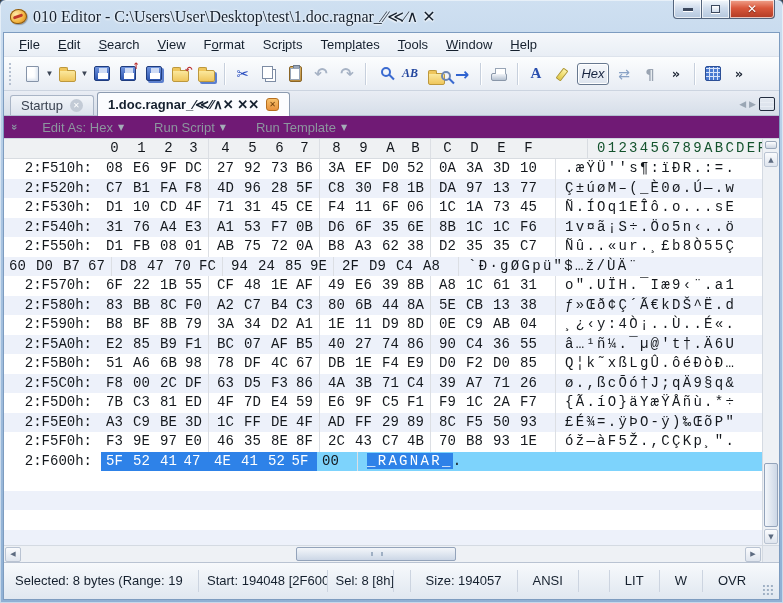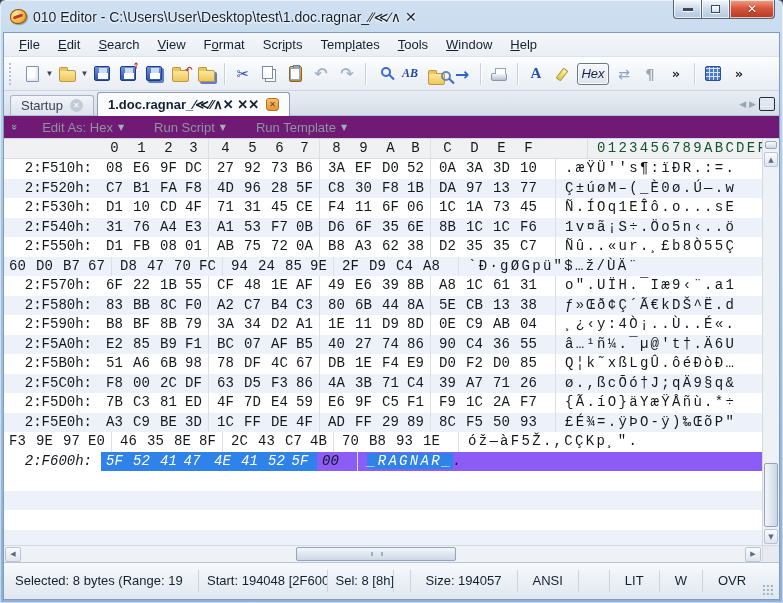--- a/index.html
+++ b/index.html
@@ -7,21 +7,21 @@
   .win{position:relative;width:783px;height:603px;font-family:"Liberation Sans",sans-serif;
        background:linear-gradient(#cfe0f1,#a9c4e1 35%,#8fb0d4);
        border-radius:6px 6px 0 0;overflow:hidden;
        box-shadow:inset 0 0 0 1px rgba(255,255,255,.5),0 0 0 1px #56779e;}
   
   .titlebar{position:absolute;left:0;top:0;right:0;height:33px;display:flex;align-items:center;padding:0 8px;}
   .appicon{width:17px;height:15px;border-radius:50% 50% 50% 40%;margin:0 6px 0 2px;
            background:radial-gradient(circle at 35% 35%,#ffe9a8,#f2b23c 55%,#b96a14);
            box-shadow:inset 0 0 0 1px #8a5a16, 1px 1px 1px rgba(0,0,0,.3);position:relative;}
   .appicon::after{content:"";position:absolute;left:3px;top:6px;width:10px;height:3px;background:#c0392b;border-radius:2px;transform:rotate(-20deg);}
-  .title{font-size:14px;color:#15202e;text-shadow:0 0 3px #fff,0 1px 2px #fff;white-space:nowrap;overflow:hidden;max-width:560px;}
+  .title{font-size:16px;color:#15202e;text-shadow:0 0 3px #fff,0 1px 2px #fff;white-space:nowrap;overflow:hidden;max-width:560px;font-family:Liberation Serif, serif;}
   .winbtns{position:absolute;right:8px;top:0;display:flex;}
   .wb{height:19px;display:flex;align-items:center;justify-content:center;border:1px solid #53647c;border-top:none;
       background:linear-gradient(#f4f8fc,#cfdcec 45%,#b4c7dd);box-shadow:inset 0 0 0 1px rgba(255,255,255,.7);}
   .wb-min{width:29px;border-radius:0 0 0 4px;}
   .wb-max{width:28px;border-left:none;}
   .wb-close{width:45px;border-radius:0 0 4px 0;border-left:none;
       background:linear-gradient(#f0a28c,#d9573b 45%,#b03a24);color:#fff;font-weight:bold;font-size:12px;
       font-family:"DejaVu Sans",sans-serif;text-shadow:0 1px 1px #6e1d0e;}
   .dash{width:10px;height:3px;background:#3c495e;box-shadow:0 1px 0 #fff;}
   .sq{width:9px;height:8px;border:1px solid #3c495e;background:linear-gradient(#fff,#cfdcec);box-shadow:0 1px 0 #fff;}
@@ -91,21 +91,21 @@
   .ebi{display:flex;align-items:center;gap:5px;}
   .ebarr{font-size:8px;color:#a5adb8;font-family:"DejaVu Sans",sans-serif;}
   .ebchev{color:#8a94a2;font-weight:bold;transform:rotate(90deg);font-size:11px;margin-right:-6px;}
   
   .hexwrap{flex:1;display:flex;overflow:hidden;background:#fff;}
   .hexmain{flex:1;overflow:hidden;font-family:"Liberation Mono",monospace;font-size:14px;}
   .hh{display:flex;height:20px;line-height:19px;background:#eff1f3;border-bottom:1px solid #d8dce1;color:#8e959f;}
   .hh .ascii{border-left-color:#d8dce1;color:#14532d;margin-left:45px;}
   .hr{display:flex;height:19.5px;line-height:19.5px;}
   .hr.alt{background:#edf1fa;}
-  .hr.cur{background:#8b5cf6;font-style:italic;}
+  .hr.cur{background:#7dd3fc;}
   .hr.cur .addr{background:#fff;}
   .addr{width:97px;text-align:right;padding-right:9px;color:#14181d;flex:0 0 97px;}
   .bytes{display:flex;}
   .b{width:27px;text-align:center;color:#14181d;}
   .b.gsep{padding-right:3px;border-right:1px solid #dcdfe4;margin-right:3px;}
   .b.bsel{background:#2e82e8;color:#fff;}
   .b.gsep.bsel{margin-right:0;padding-right:6px;border-right:1px solid #2e82e8;}
   .ascii{margin-left:13px;border-left:1px solid #dcdfe4;padding-left:9px;letter-spacing:2.3px;white-space:pre;color:#14181d;}
   .asel{background:#2e82e8;color:#fff;}
   
@@ -621,20 +621,21 @@
                 <span class="b">29</span>
                 <span class="b gsep">89</span>
                 <span class="b">8C</span>
                 <span class="b">F5</span>
                 <span class="b">50</span>
                 <span class="b">93</span>
               </div>
               <div class="ascii">£É¾=.ÿÞO-ÿ)‰ŒõP"</div>
             </div>
             <div class="hr">
+              <div class="addr">2:F5F0h:</div>
               <div class="bytes">
                 <span class="b">F3</span>
                 <span class="b">9E</span>
                 <span class="b">97</span>
                 <span class="b gsep">E0</span>
                 <span class="b">46</span>
                 <span class="b">35</span>
                 <span class="b">8E</span>
                 <span class="b gsep">8F</span>
                 <span class="b">2C</span>

